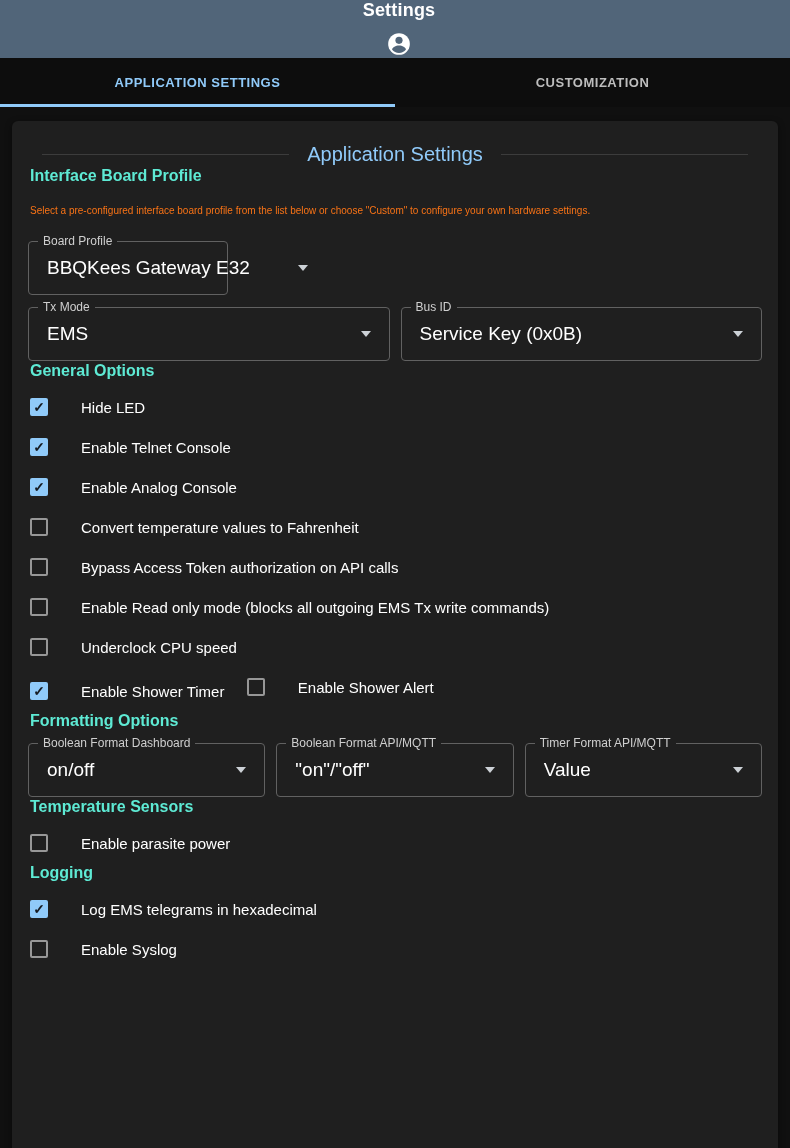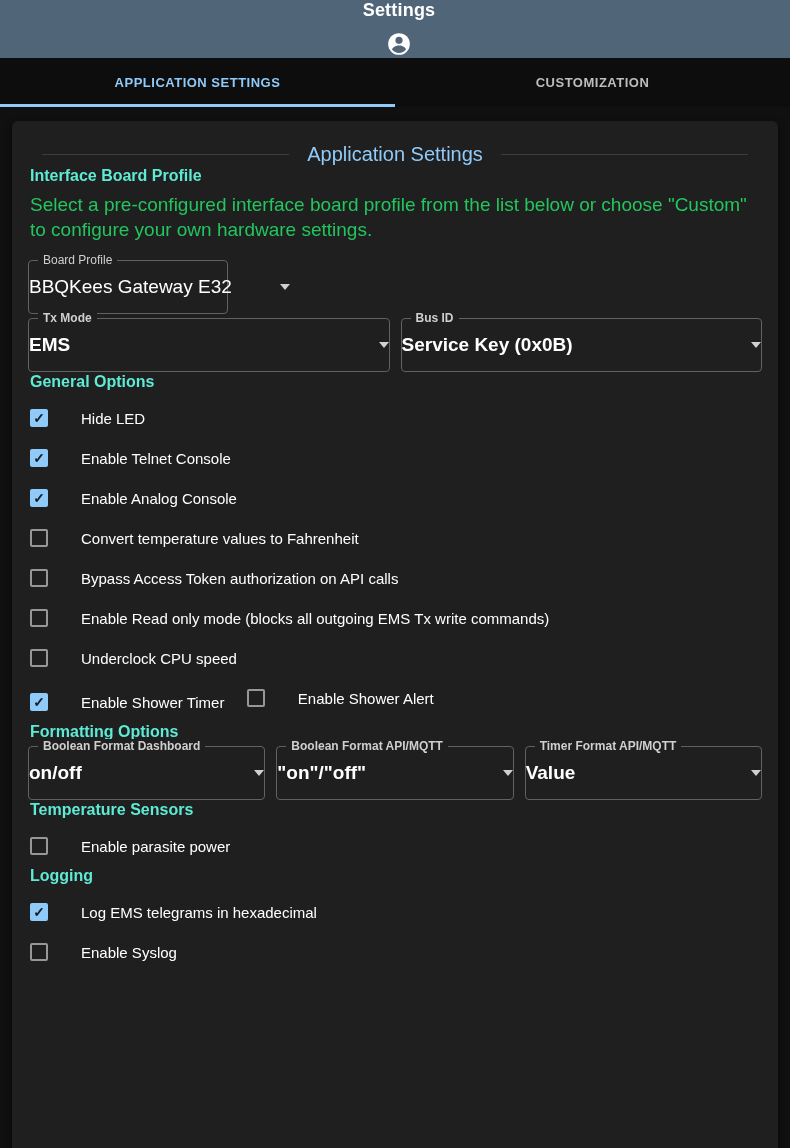--- a/index.html
+++ b/index.html
@@ -50,44 +50,44 @@
     margin: 0 0 0 2px;
   }
   .mt-ibp { margin-top: 36px; }
   .mt-ems { margin-top: 18px; }
   .mt-gen { margin-top: 26px; }
   .mt-fmt { margin-top: 22px; }
   .mt-tmp { margin-top: 28px; }
   .mt-log { margin-top: 22px; }
 
   .warn-text {
-    color: #22c55e; font-size: 19px; line-height: 25px;
-    margin: 6px 0 0 2px; max-width: 740px;
+    color: #f97316; font-size: 10px; line-height: 25px;
+    margin: 12px 0 0 2px; max-width: 740px;
   }
 
   
   .select {
     position: relative; height: 54px;
     border: 1px solid #616161; border-radius: 4px;
-    display: flex; align-items: center; padding: 0 0;
+    display: flex; align-items: center; padding: 0 18px;
     cursor: pointer; background: transparent; gap: 40px;
   }
   .sel-label {
     position: absolute; top: -8px; left: 9px;
     background: #1f1f1f; padding: 0 5px;
     font-size: 12px; color: #cfcfcf; white-space: nowrap;
   }
   .sel-value { font-size: 19px; color: #ffffff; flex: 1; white-space: nowrap; }
   .caret {
     width: 0; height: 0; margin-left: 8px;
     border-left: 5px solid transparent; border-right: 5px solid transparent;
     border-top: 6px solid #ccd1d6;
   }
   .board-select { width: 200px; margin-top: 18px; }
-  .select-row { display: flex; gap: 11px; margin-top: 4px; font-weight: bold; }
+  .select-row { display: flex; gap: 11px; margin-top: 12px; }
   .select-row .select { flex: 1; }
 
   
   .cb-list { margin-top: 6px; }
   .cbrow {
     display: flex; align-items: center; height: 40px;
     color: #ffffff; font-size: 15px; cursor: pointer; gap: 20px;
   }
   .cbrow-inline { display: inline-flex; margin-right: 16px; }
   .cb {

